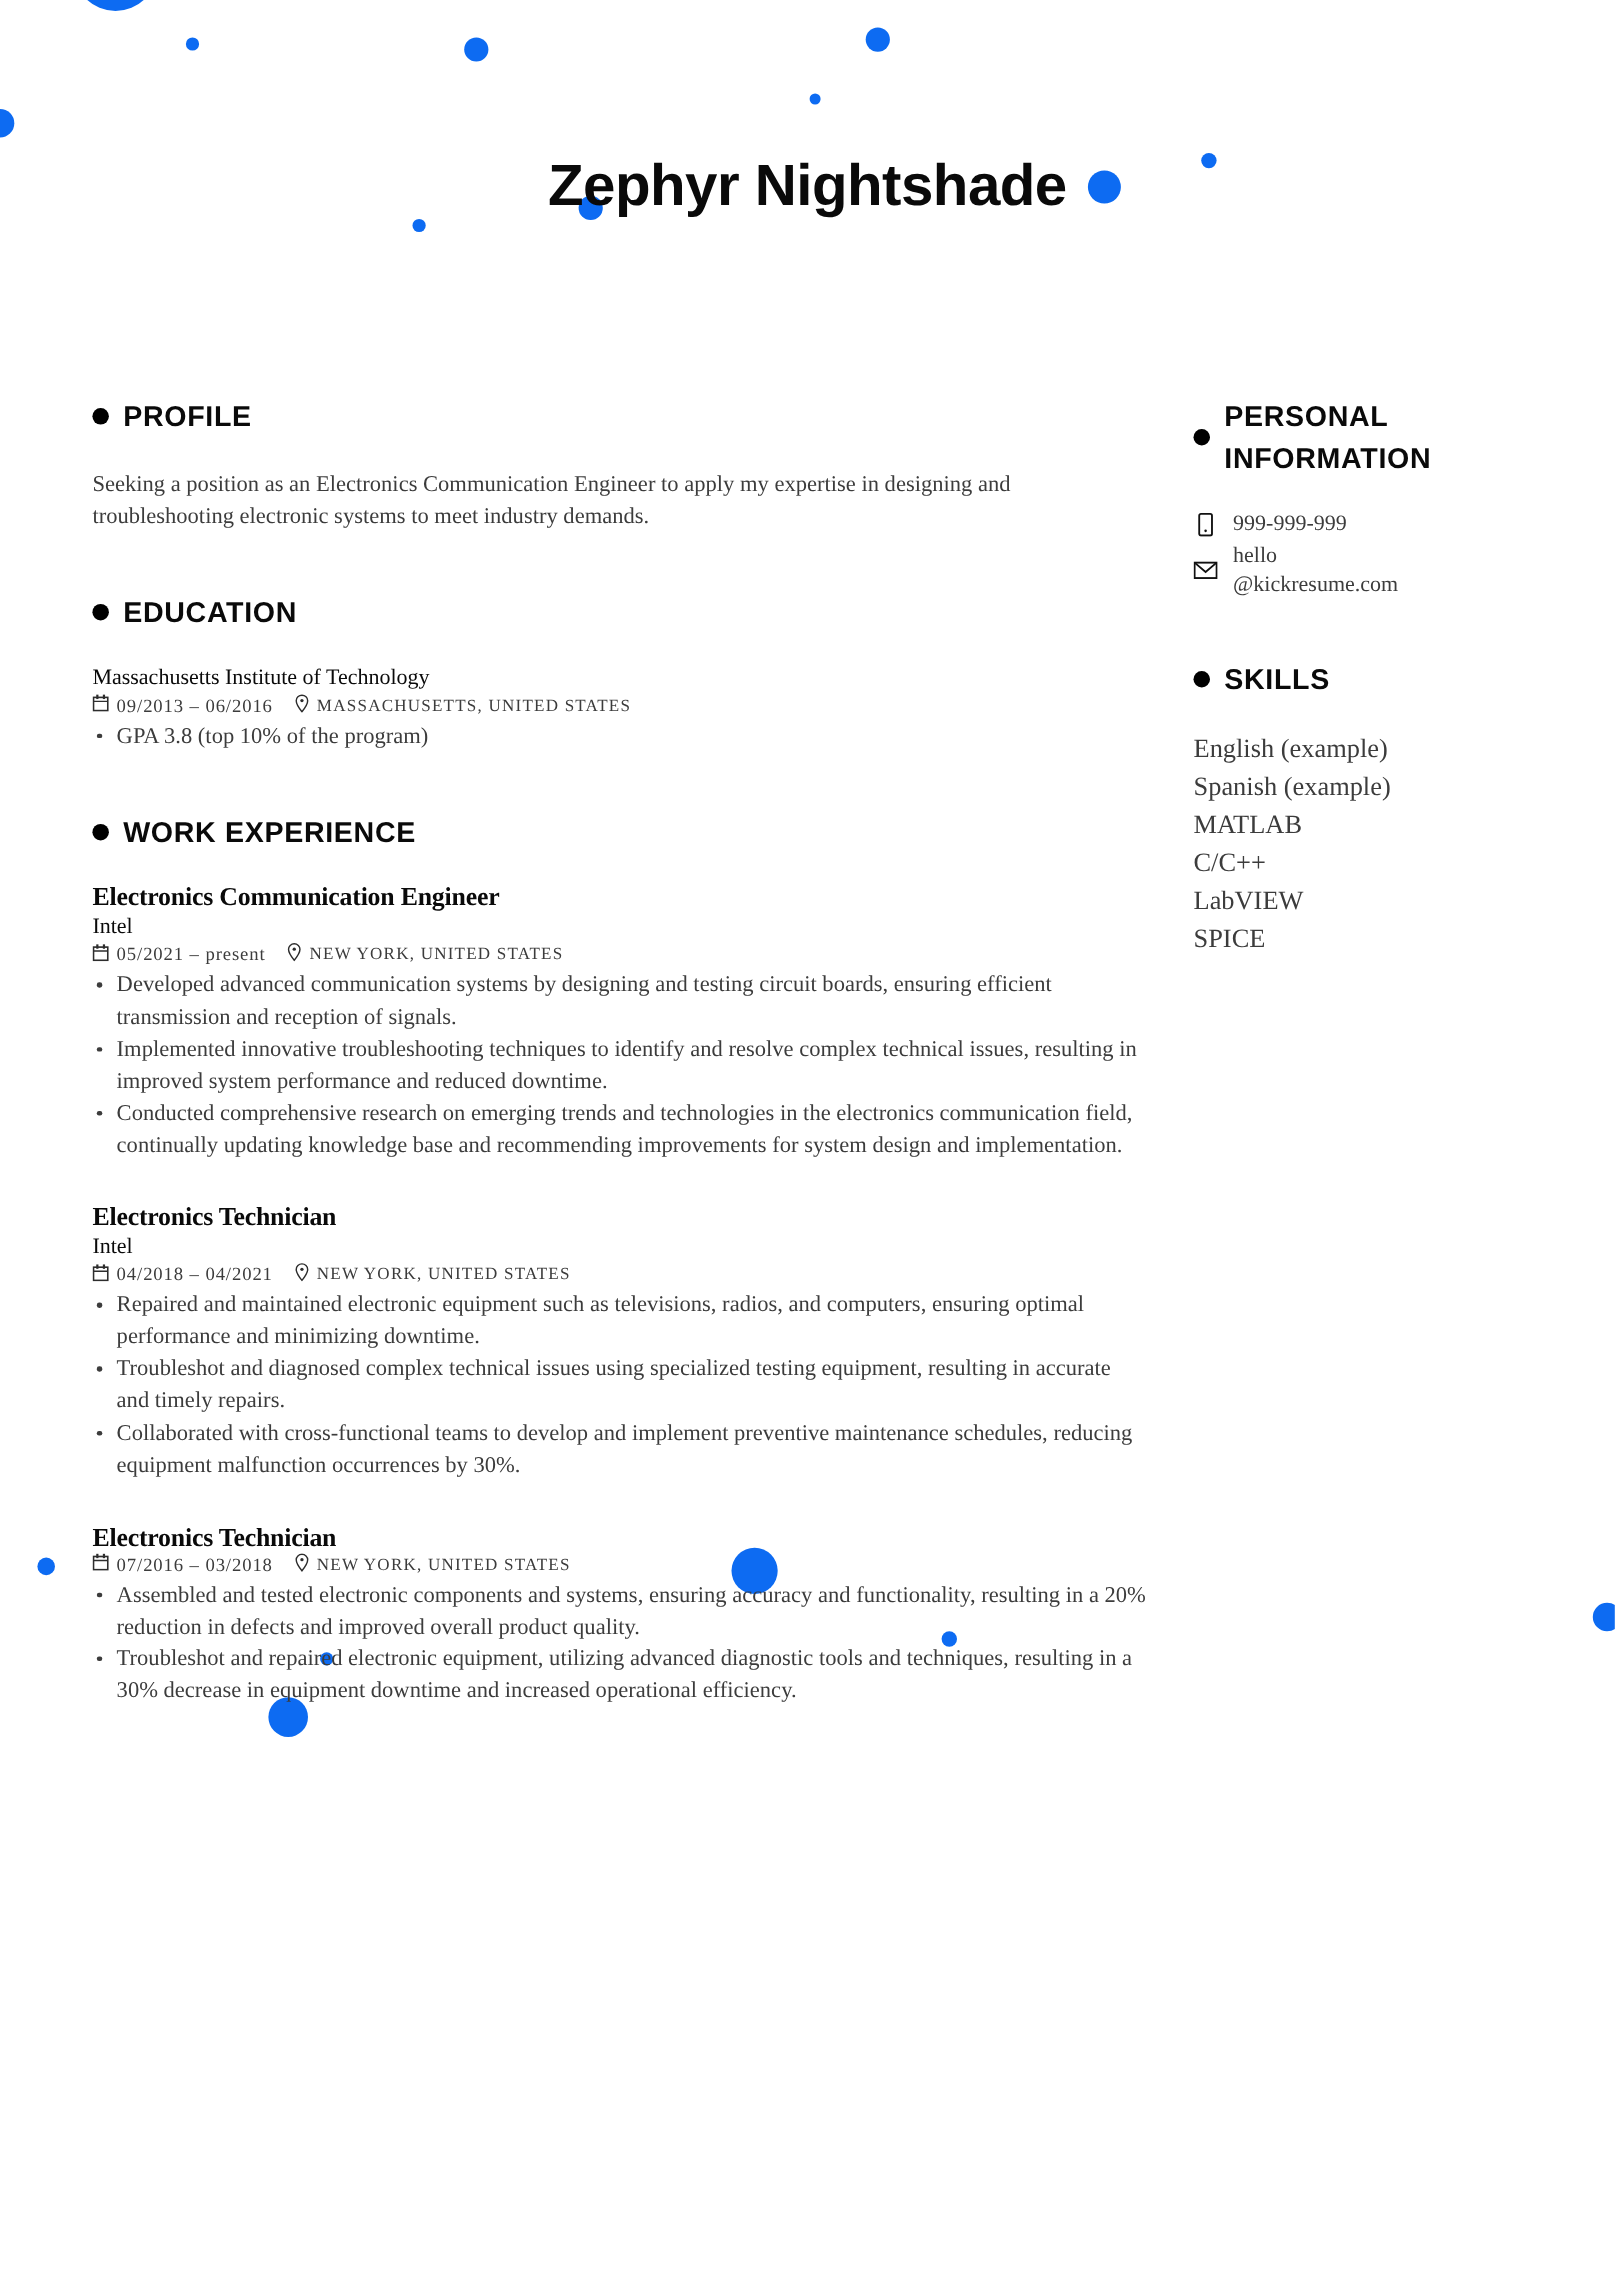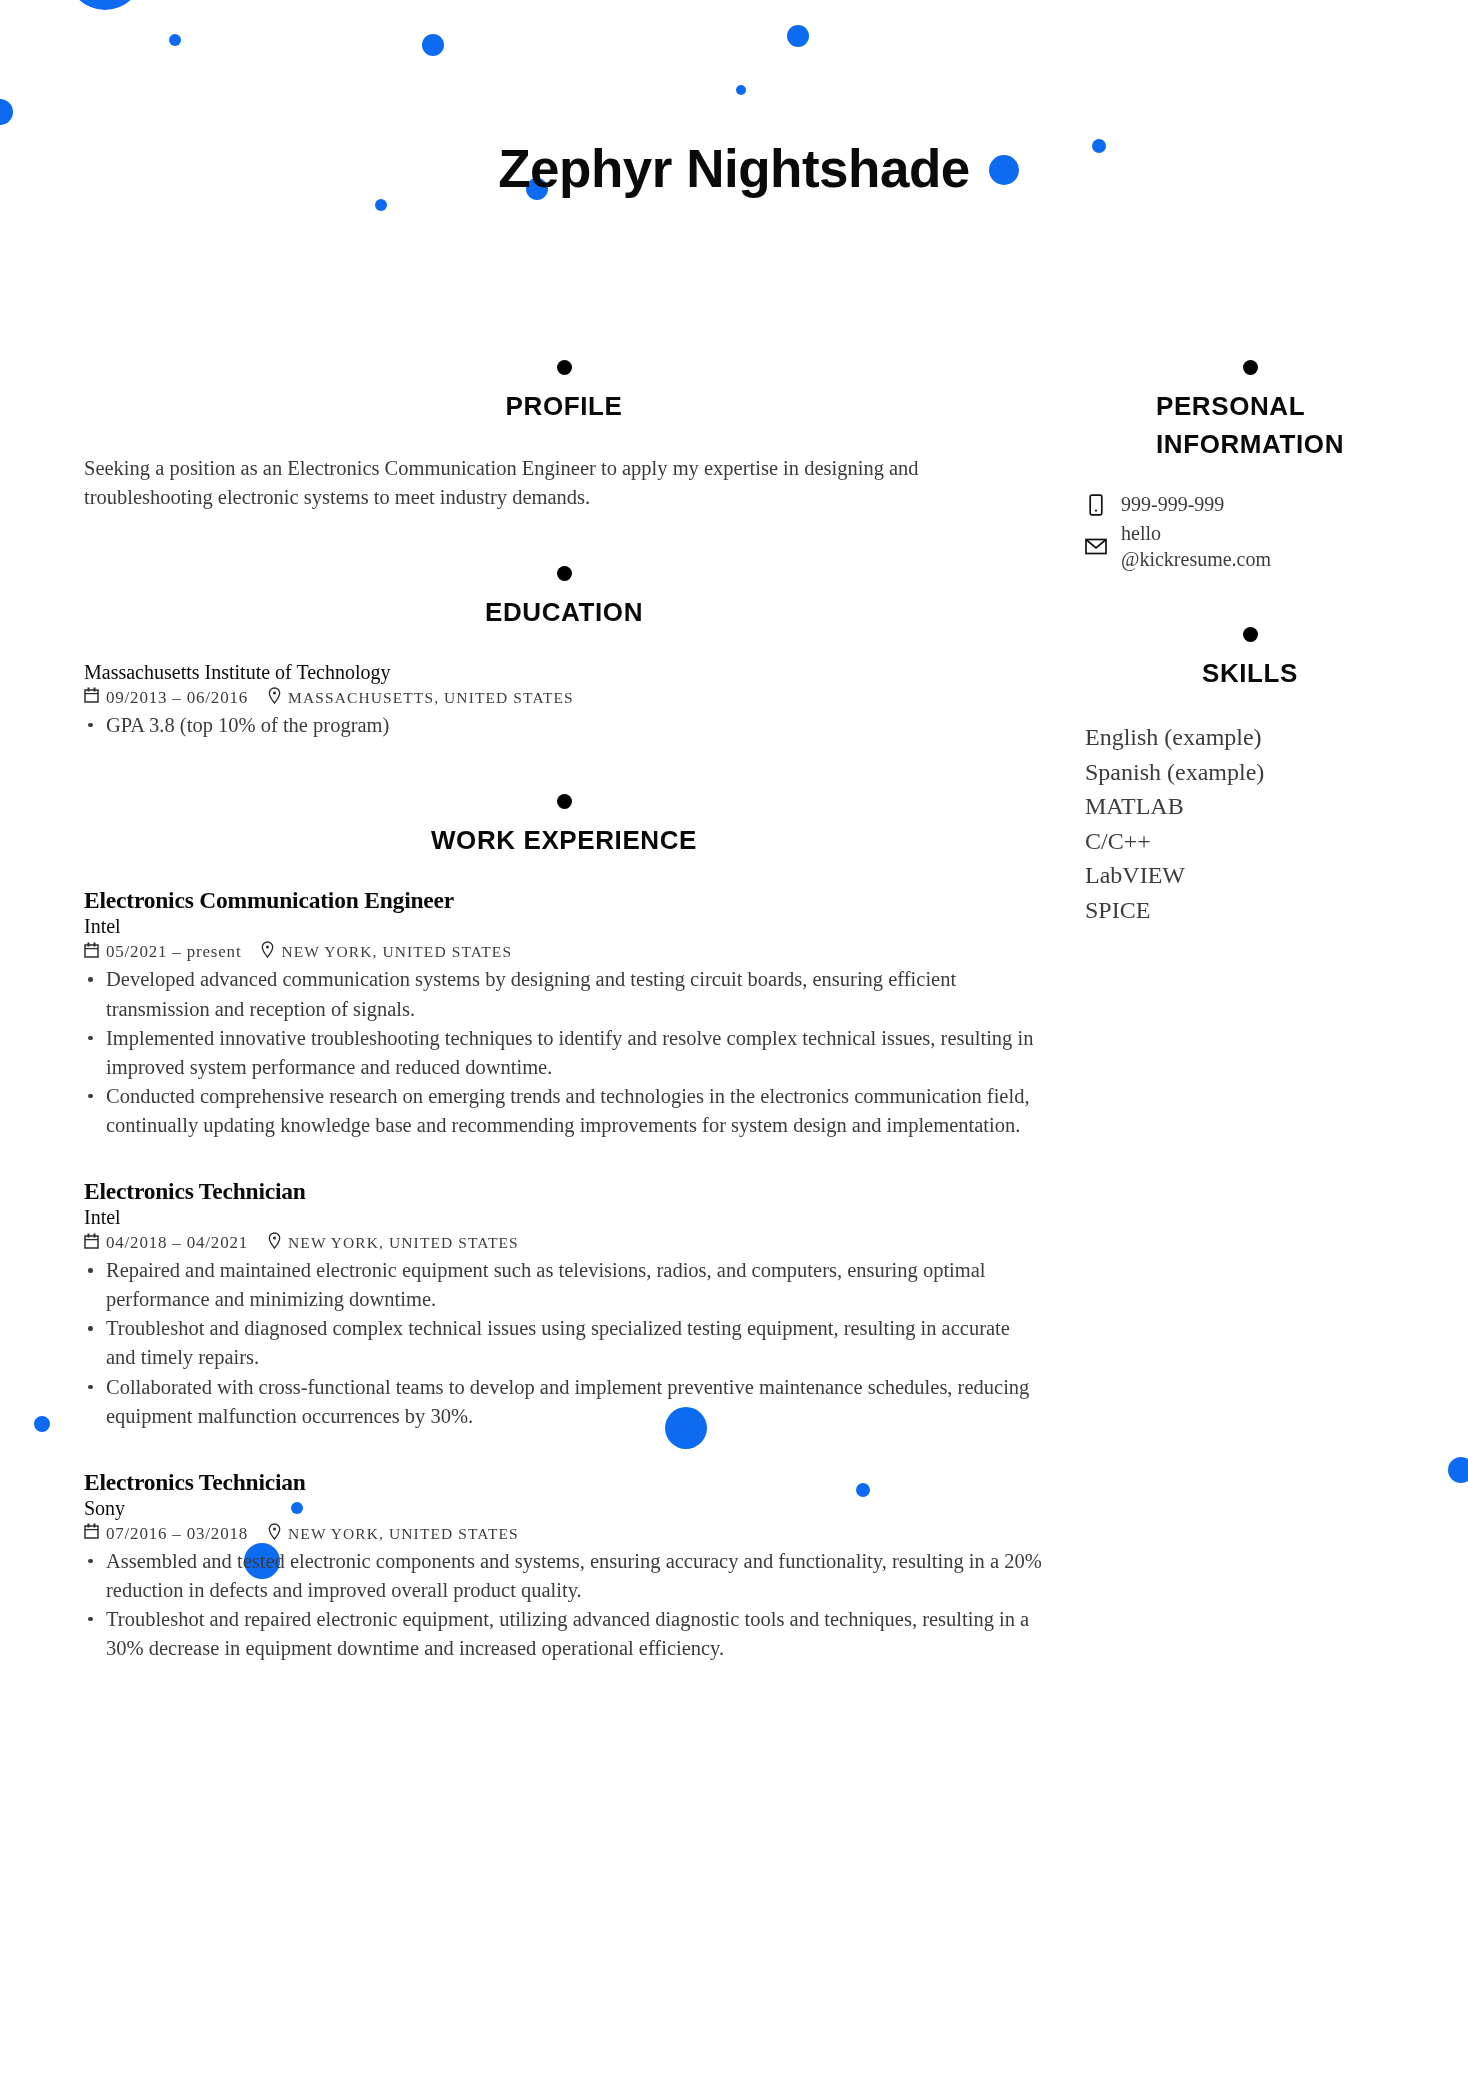--- a/index.html
+++ b/index.html
@@ -55,21 +55,20 @@
     left: 1085px;
     width: 330px;
   }
 
   
   .sec-head {
     display: flex;
     align-items: center;
     gap: 13px;
     margin-bottom: 28px;
-    flex-direction: column;
   }
   .sec-bullet {
     width: 15px;
     height: 15px;
     border-radius: 50%;
     background: #000000;
     flex: 0 0 auto;
   }
   .sec-title {
     font-family: "Liberation Sans", sans-serif;
@@ -307,21 +306,20 @@
       <span class="meta-loc">NEW YORK, UNITED STATES</span>
     </div>
       <ul class="bullets">
               <li>Repaired and maintained electronic equipment such as televisions, radios, and computers, ensuring optimal performance and minimizing downtime.</li>
               <li>Troubleshot and diagnosed complex technical issues using specialized testing equipment, resulting in accurate and timely repairs.</li>
               <li>Collaborated with cross-functional teams to develop and implement preventive maintenance schedules, reducing equipment malfunction occurrences by 30%.</li>
             </ul>
     </div>
           <div class="block">
       <div class="entry-title">Electronics Technician</div>
-      <div class="entry-sub">Sony</div>
       <div class="meta-row">
       <span><svg width="15" height="16" viewBox="0 0 15 16">
     <rect x="1" y="3" width="13" height="12" fill="none" stroke="#2d2d2d" stroke-width="1.5"></rect>
     <rect x="3.5" y="0.5" width="2" height="4" fill="#2d2d2d"></rect>
     <rect x="9.5" y="0.5" width="2" height="4" fill="#2d2d2d"></rect>
     <line x1="1" y1="6.6" x2="14" y2="6.6" stroke="#2d2d2d" stroke-width="1.3"></line>
   </svg></span>
       <span class="meta-date">07/2016 – 03/2018</span>
       <span class="meta-gap"></span>
       <span><svg width="13" height="17" viewBox="0 0 13 17">

